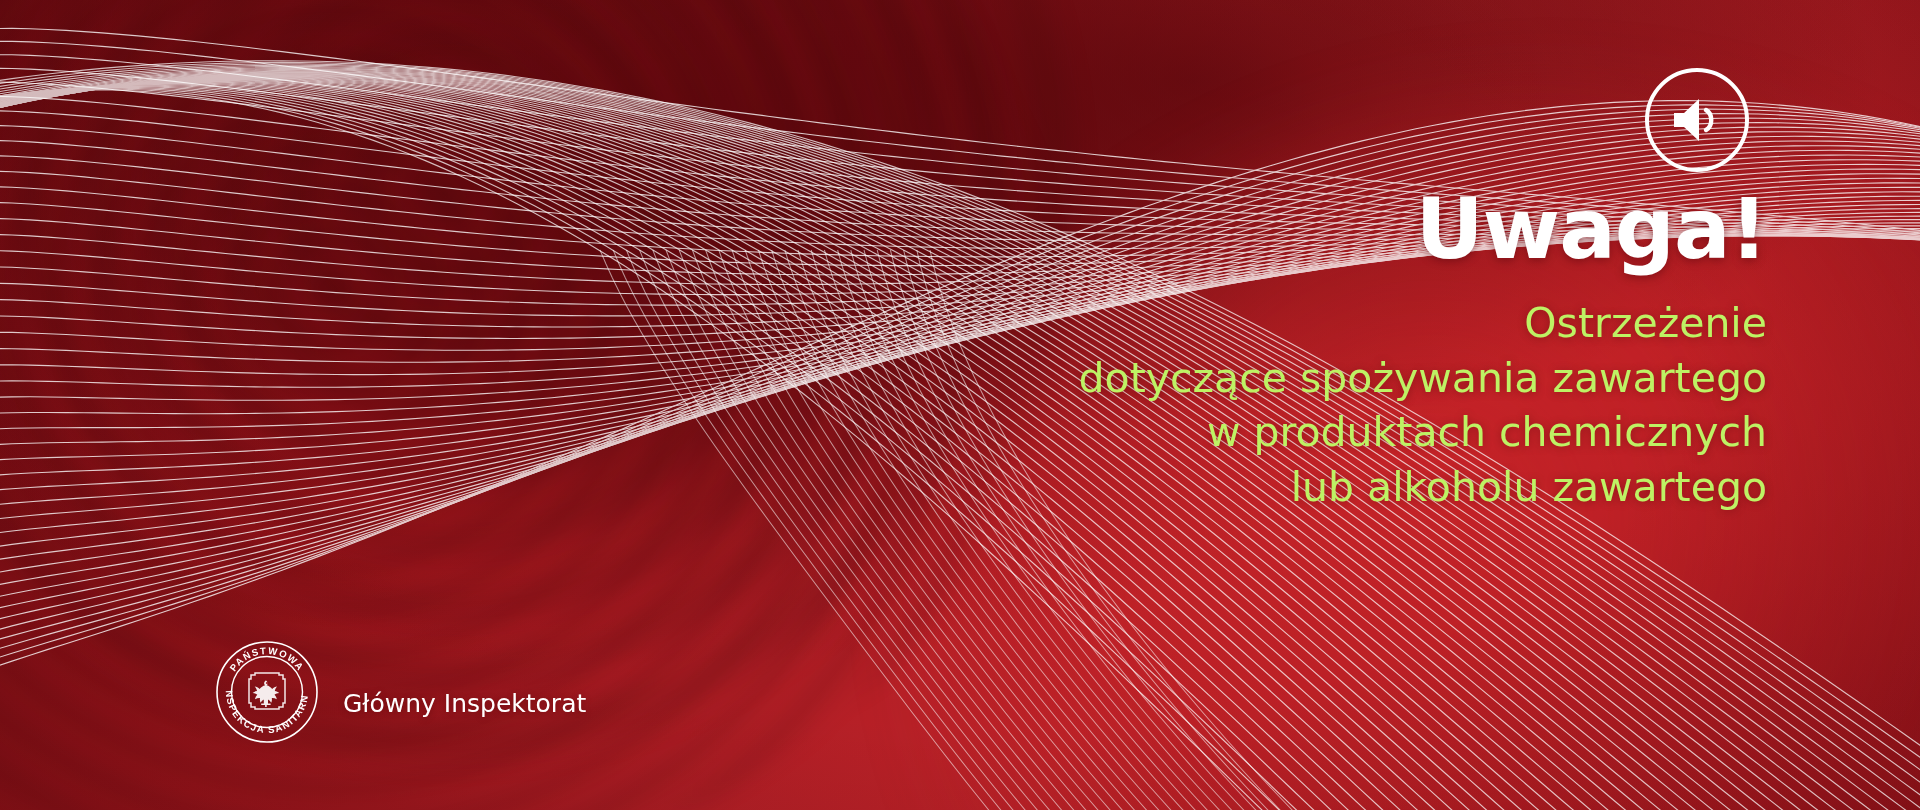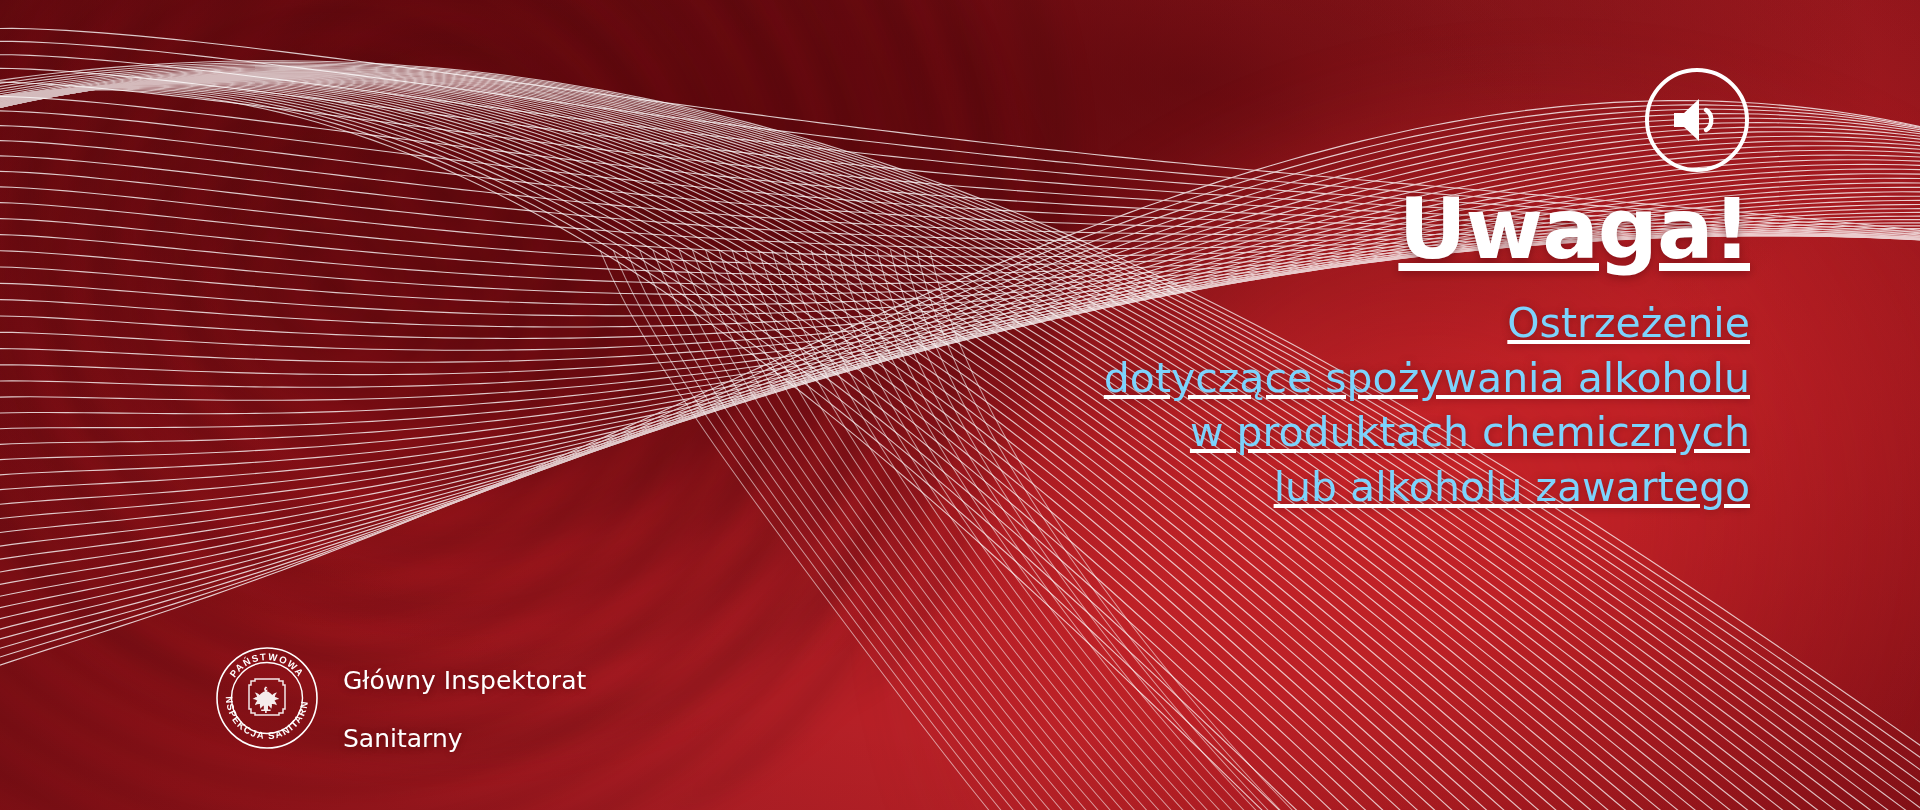--- a/index.html
+++ b/index.html
@@ -102,43 +102,42 @@
     border-radius: 50%;
     display: flex;
     align-items: center;
     justify-content: center;
   }
   #speaker-badge svg { display: block; }
 
   
   #message {
     position: absolute;
-    right: 170px;
+    right: 153px;
     top: 188px;
     width: 900px;
     text-align: right;
     color: #ffffff;
-    text-decoration: underline;
   }
   #headline {
     font-family: "DejaVu Sans", sans-serif;
     font-weight: 700;
     font-size: 84px;
     line-height: 0.98;
     letter-spacing: -1px;
     color: #ffffff;
     text-shadow: 0 2px 10px rgba(70,3,8,0.45);
   }
   #subhead {
     margin-top: 26px;
     font-family: "DejaVu Sans", sans-serif;
     font-weight: 400;
     font-size: 41px;
     line-height: 1.33;
-    color: #7dd3fc;
+    color: #bef264;
     text-shadow: 0 1px 8px rgba(70,3,8,0.40);
   }
   #subhead .ln { display: block; white-space: nowrap; }
 
   
   #logo-lockup {
     position: absolute;
     left: 215px;
     top: 640px;
     display: flex;
@@ -297,21 +296,21 @@
     <svg width="54" height="50" viewBox="0 0 54 50">
       <path d="M4 18 L14 18 L29 4 L29 46 L14 32 L4 32 Z" fill="#ffffff"></path>
       <path d="M36 15 C43 19 43 31 36 35" stroke="#ffffff" stroke-width="4.4" fill="none" stroke-linecap="round"></path>
     </svg>
   </div>
 
   <div id="message">
     <div id="headline">Uwaga!</div>
     <div id="subhead">
       <span class="ln">Ostrzeżenie</span>
-      <span class="ln">dotyczące spożywania alkoholu</span>
+      <span class="ln">dotyczące spożywania zawartego</span>
       <span class="ln">w produktach chemicznych</span>
       <span class="ln">lub alkoholu zawartego</span>
     </div>
   </div>
 
   <div id="logo-lockup">
 
     <svg id="gis-seal" width="104" height="104" viewBox="0 0 104 104">
       <defs>
         <path id="arcTop" d="M 14,52 A 38,38 0 0 1 90,52"></path>
@@ -340,17 +339,16 @@
                  c0.7 -1.5 0.9 -3.1 0.6 -4.7 c1.7 -0.1 3.4 0.3 5 1.2 c-0.3 -1.7 -1.1 -3.2 -2.3 -4.4
                  c1.3 -1 2.9 -1.6 4.7 -1.7 c-1.2 -1.1 -2.7 -1.8 -4.4 -2 c0.3 -1.7 1.1 -3.2 2.3 -4.5
                  c-1.8 0.2 -3.5 1 -4.9 2.3 c-1.4 -1.7 -3.3 -3 -5.6 -3.6 c0.7 -0.5 1.1 -1.2 1.1 -2.1
                  c0 -1.5 -1.3 -2.7 -2.9 -2.7 z"></path>
         <circle cx="52" cy="43" r="1.1" fill="#9d1b22"></circle>
       </g>
     </svg>
 
     <div id="logo-text">
       <span>Główny Inspektorat</span>
-      <span>Sanitarny</span>
     </div>
   </div>
 
 </div>
 
 </body></html>

